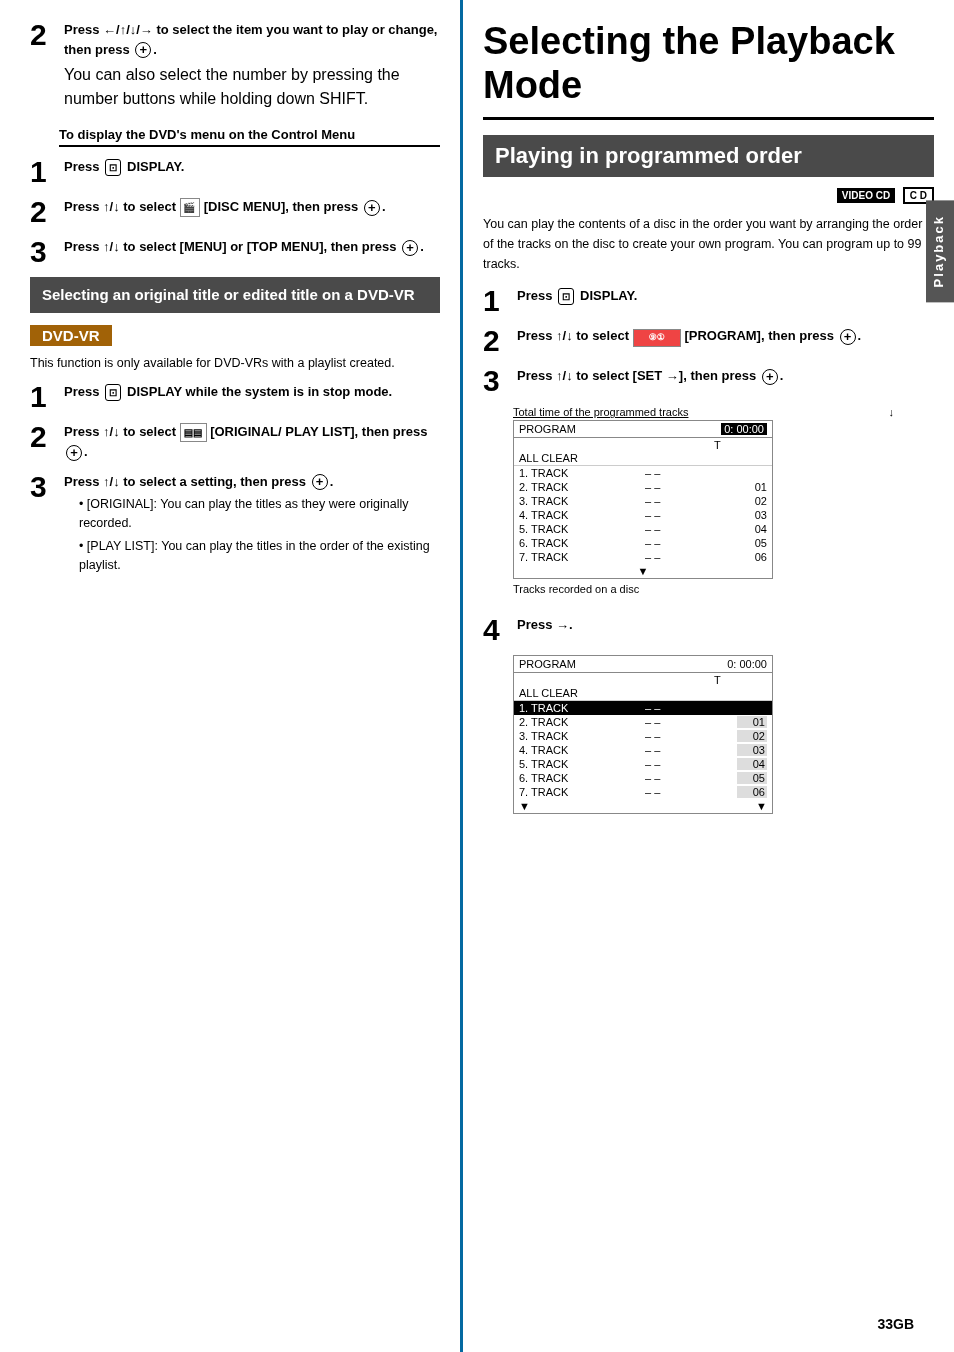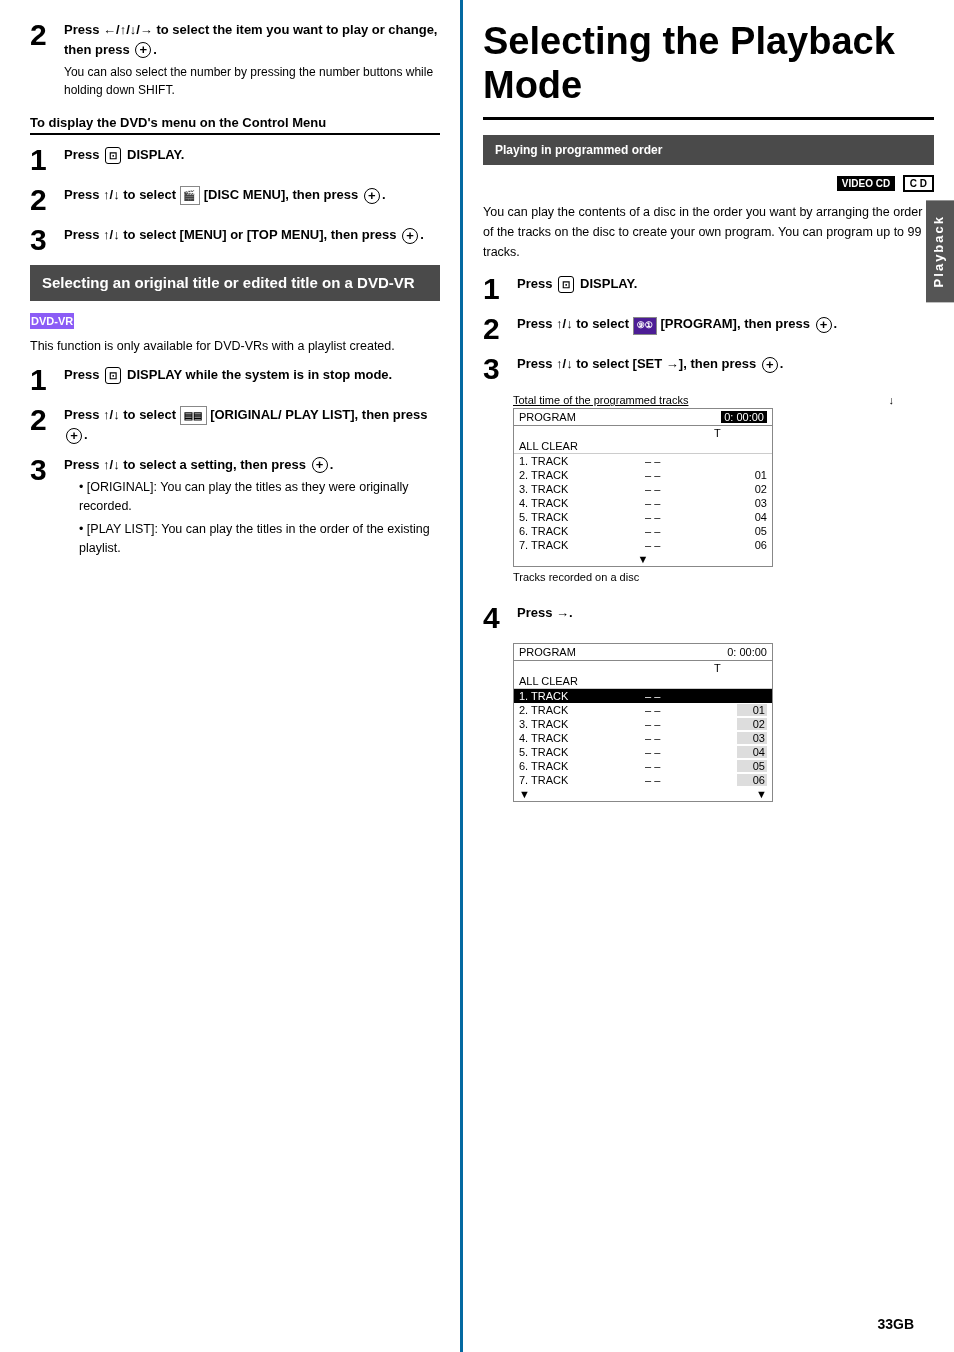--- a/index.html
+++ b/index.html
@@ -51,20 +51,21 @@
       letter-spacing: 2px;
     }
 
     
     .section-heading {
       font-size: 13px;
       font-weight: bold;
       border-bottom: 2px solid #000;
       padding-bottom: 3px;
       margin-bottom: 10px;
+      margin-left: 29px;
     }
 
     
     .highlight-box {
       background: #4a4a4a;
       color: #fff;
       padding: 8px 12px;
       font-size: 15px;
       font-weight: bold;
       margin-bottom: 12px;
@@ -79,38 +80,38 @@
       margin-bottom: 15px;
       border-bottom: 3px solid #000;
       padding-bottom: 10px;
     }
 
     
     .program-play-box {
       background: #4a4a4a;
       color: #fff;
       padding: 8px 12px;
-      font-size: 12px;
+      font-size: 22px;
       font-weight: bold;
       margin-bottom: 10px;
     }
 
     .italic-heading {
       font-style: italic;
       font-size: 14px;
       font-weight: bold;
       margin-bottom: 8px;
     }
 
     .badge-dvd-vr {
-      background: #8b5cf6;
+      background: #a16207;
       color: #fff;
-      font-size: 11px;
-      font-weight: bold;
-      padding: 2px 1px;
+      font-size: 15px;
+      font-weight: bold;
+      padding: 2px 12px;
       display: inline-block;
     }
 
     .badge-video-cd {
       background: #000;
       color: #fff;
       font-size: 10px;
       font-weight: bold;
       padding: 2px 5px;
       display: inline-block;
@@ -152,21 +153,21 @@
     
     .page-num {
       position: absolute;
       bottom: 20px;
       right: 40px;
       font-size: 14px;
       font-weight: bold;
     }
 
     .sub-para {
-      font-size: 12px;
+      font-size: 16px;
       margin: 0 0 6px 30px;
       line-height: 1.5;
     }
 
     .step-inline {
       display: flex;
       align-items: flex-start;
       margin-bottom: 10px;
     }
 
@@ -284,21 +285,21 @@
     <div class="step-inline">
       <div class="step-num-large">1</div>
       <div class="step-body">
         <strong>Press <span class="icon-display">⊡</span> DISPLAY.</strong>
       </div>
     </div>
 
     <div class="step-inline">
       <div class="step-num-large">2</div>
       <div class="step-body">
-        <strong>Press ↑/↓ to select <span style="display:inline-flex;align-items:center;border:1.5px solid #888;padding:1px 3px;font-size:9px;background:#4c1d95;color:#fff;">⑨①</span> [PROGRAM], then press <span class="icon-plus">+</span>.</strong>
+        <strong>Press ↑/↓ to select <span style="display:inline-flex;align-items:center;border:1.5px solid #888;padding:1px 15px;font-size:9px;background:#ef4444;color:#fff;">⑨①</span> [PROGRAM], then press <span class="icon-plus">+</span>.</strong>
       </div>
     </div>
 
     <div class="step-inline">
       <div class="step-num-large">3</div>
       <div class="step-body">
         <strong>Press ↑/↓ to select [SET →], then press <span class="icon-plus">+</span>.</strong>
       </div>
     </div>
 

